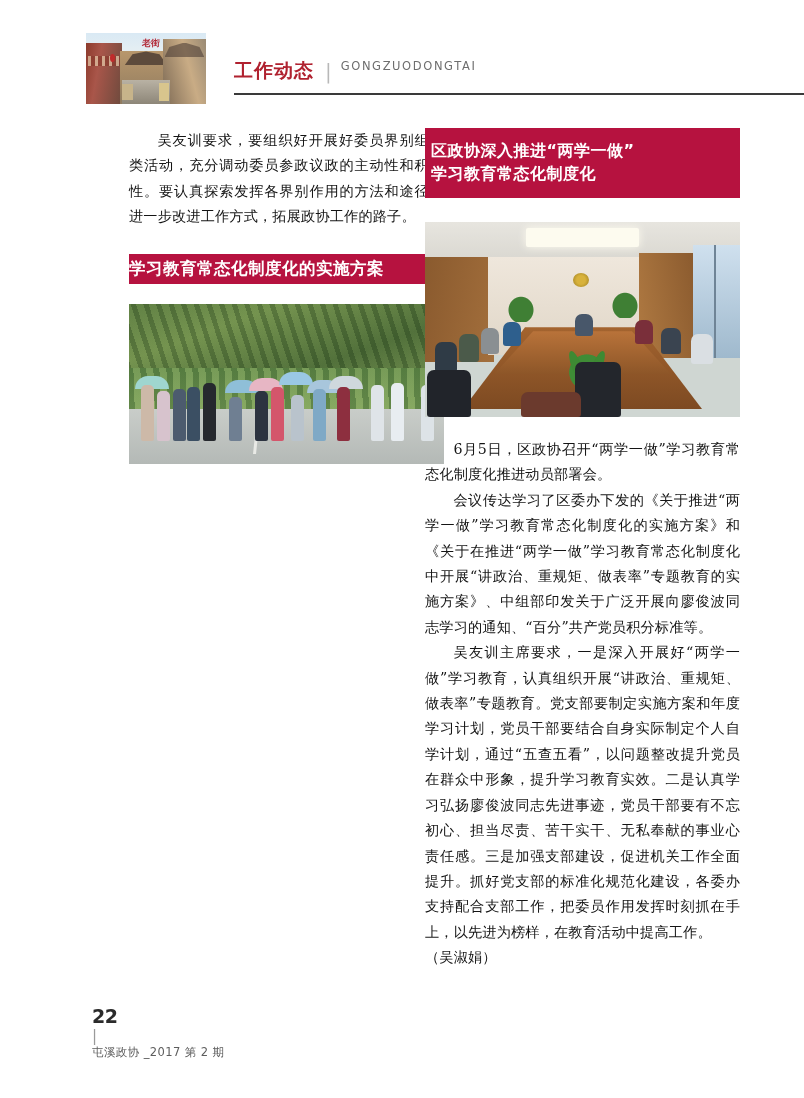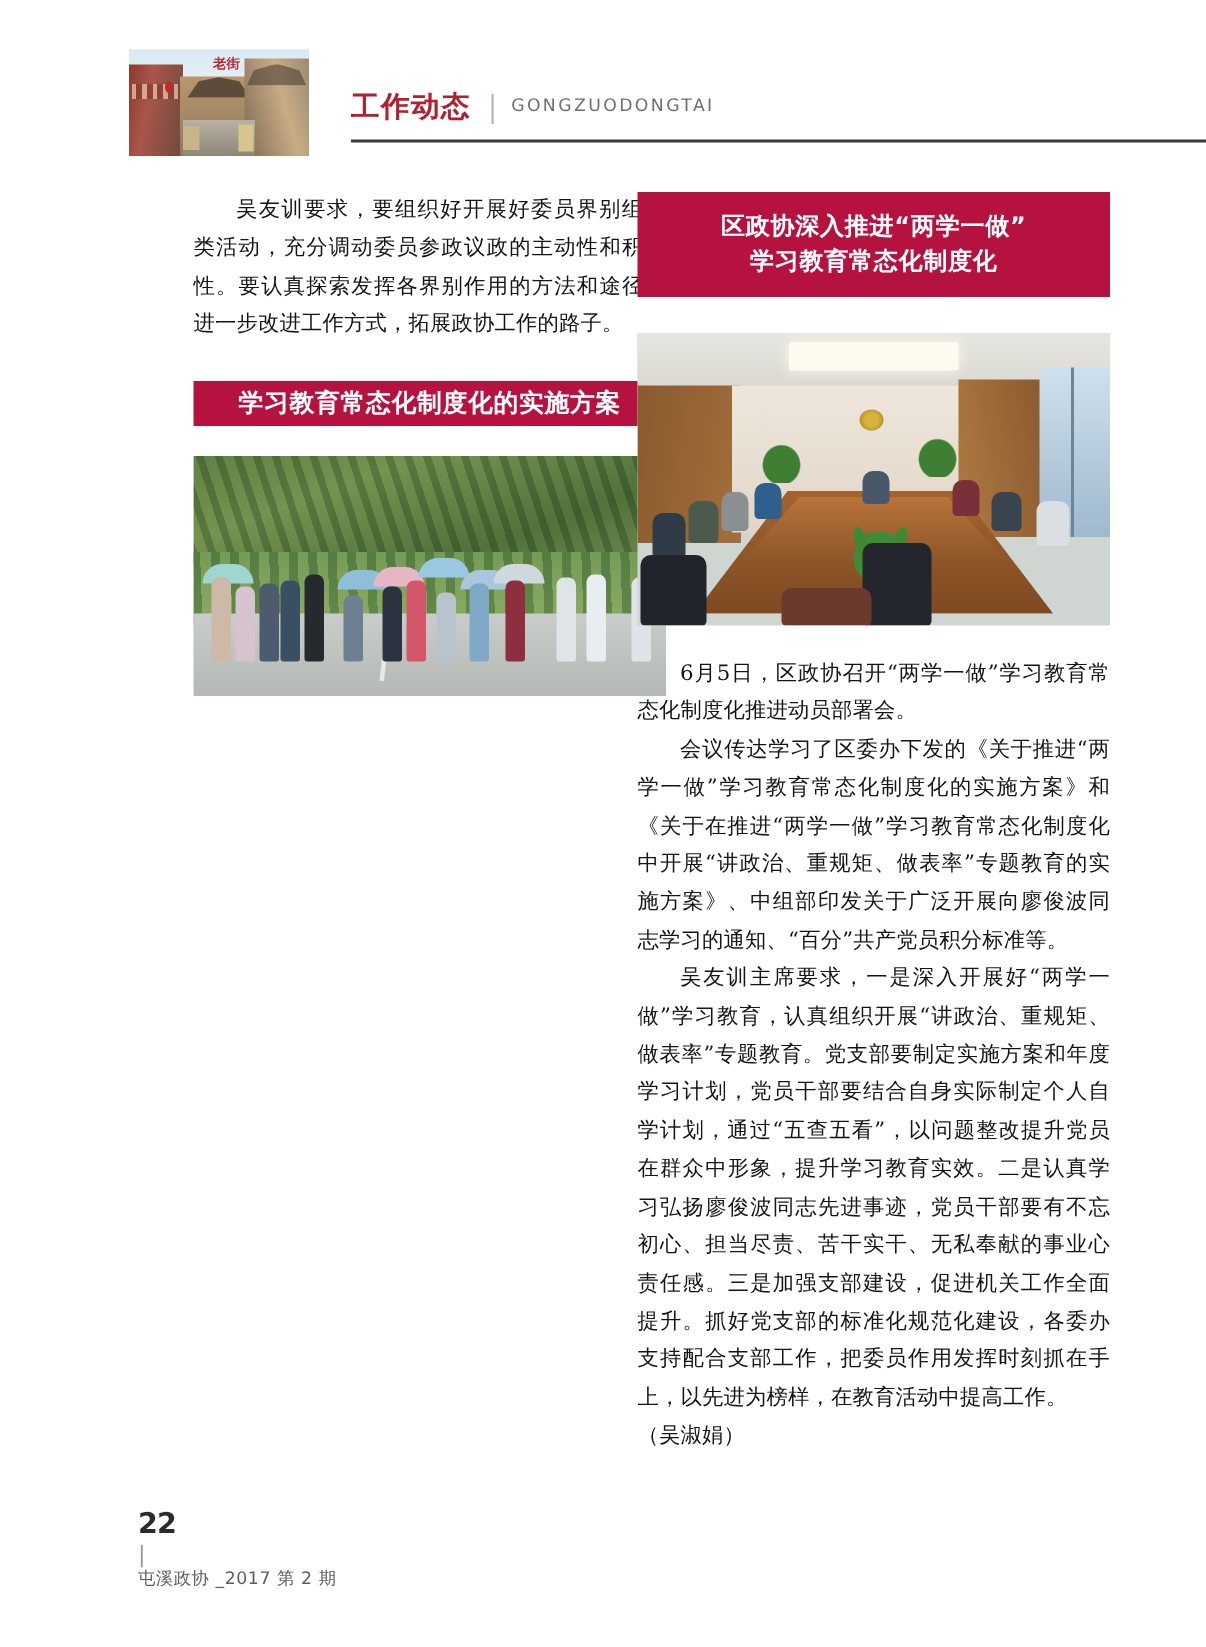--- a/index.html
+++ b/index.html
@@ -91,21 +91,21 @@
     font-weight: 700;
     text-align: center;
     opacity: .95;
   }
 
   .masthead-title {
     position: absolute;
     left: 148px;
     top: 28px;
     display: flex;
-    align-items: center;
+    align-items: flex-start;
     gap: 0;
   }
   .mt-cn {
     font-family: "DejaVu Sans", "Liberation Sans", sans-serif;
     font-weight: 700;
     font-size: 19px;
     letter-spacing: 1px;
     color: #b0212f;
     line-height: 1;
   }
@@ -154,21 +154,21 @@
   }
   p.body-text.no-indent { text-indent: 0; }
   p.body-text + p.body-text { margin-top: 0; }
 
   
   .heading-bar {
     background: #b6123f;
     color: #ffffff;
     font-family: "DejaVu Sans", "Liberation Sans", sans-serif;
     font-weight: 700;
-    text-align: center;
+    text-align: left;
     letter-spacing: 0.5px;
   }
   .heading-bar.one-line {
     height: 30px;
     line-height: 30px;
     font-size: 16.5px;
   }
   .heading-bar.two-line {
     padding: 11px 6px 13px;
     font-size: 16px;

